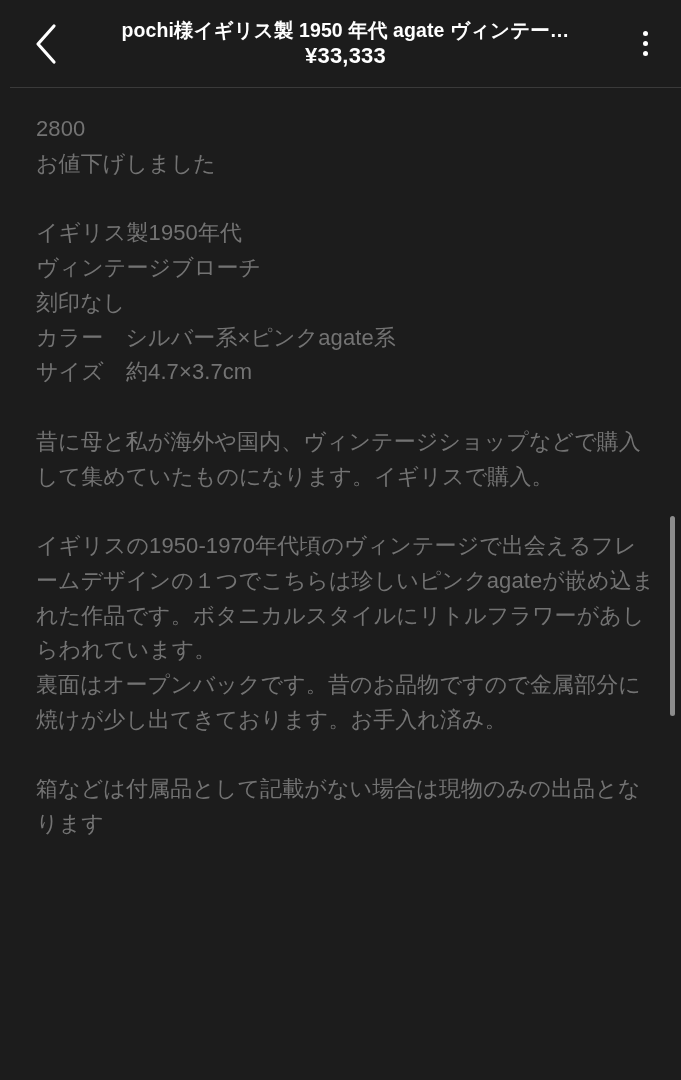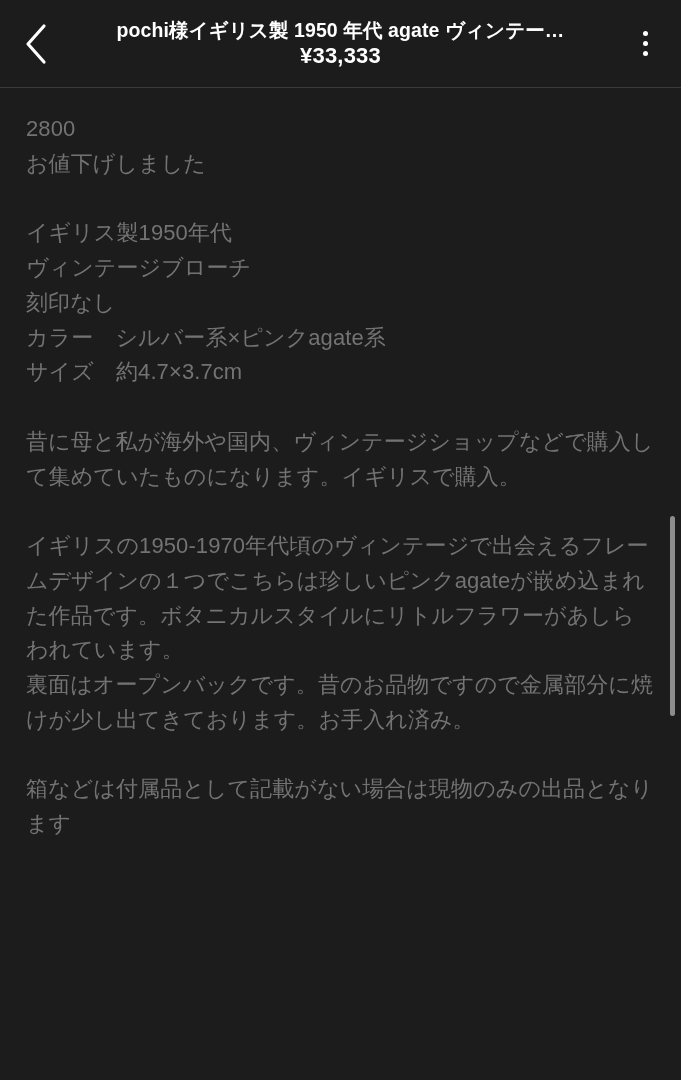--- a/index.html
+++ b/index.html
@@ -12,20 +12,21 @@
     overflow: hidden;
     font-family: "Liberation Sans", sans-serif;
   }
   #app {
     position: relative;
     width: 681px;
     height: 1080px;
     background: #1c1c1c;
     color: #ffffff;
     overflow: hidden;
+    padding-left: 10px;
   }
 
   
   .header {
     position: relative;
     height: 88px;
     background: #1c1c1c;
     border-bottom: 1px solid #3a3a3a;
     display: flex;
     align-items: center;

